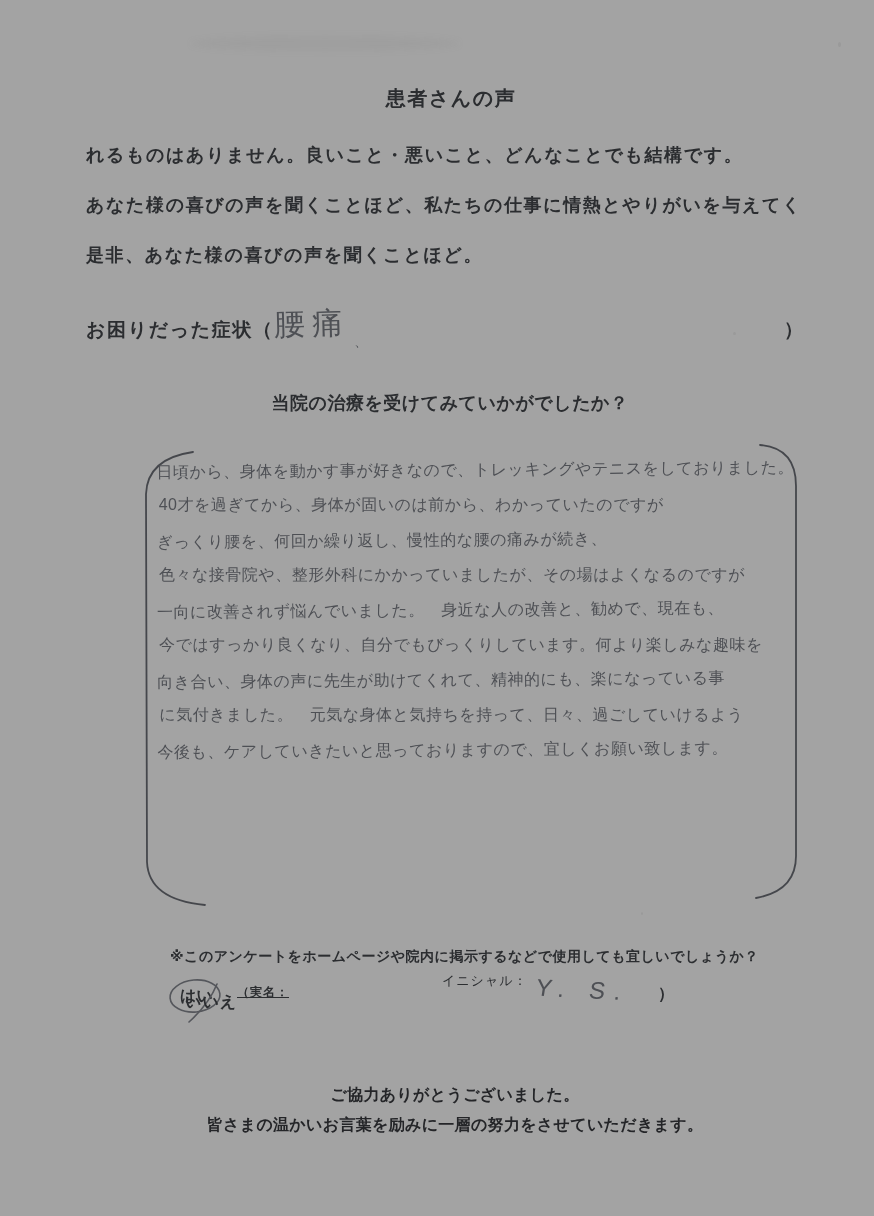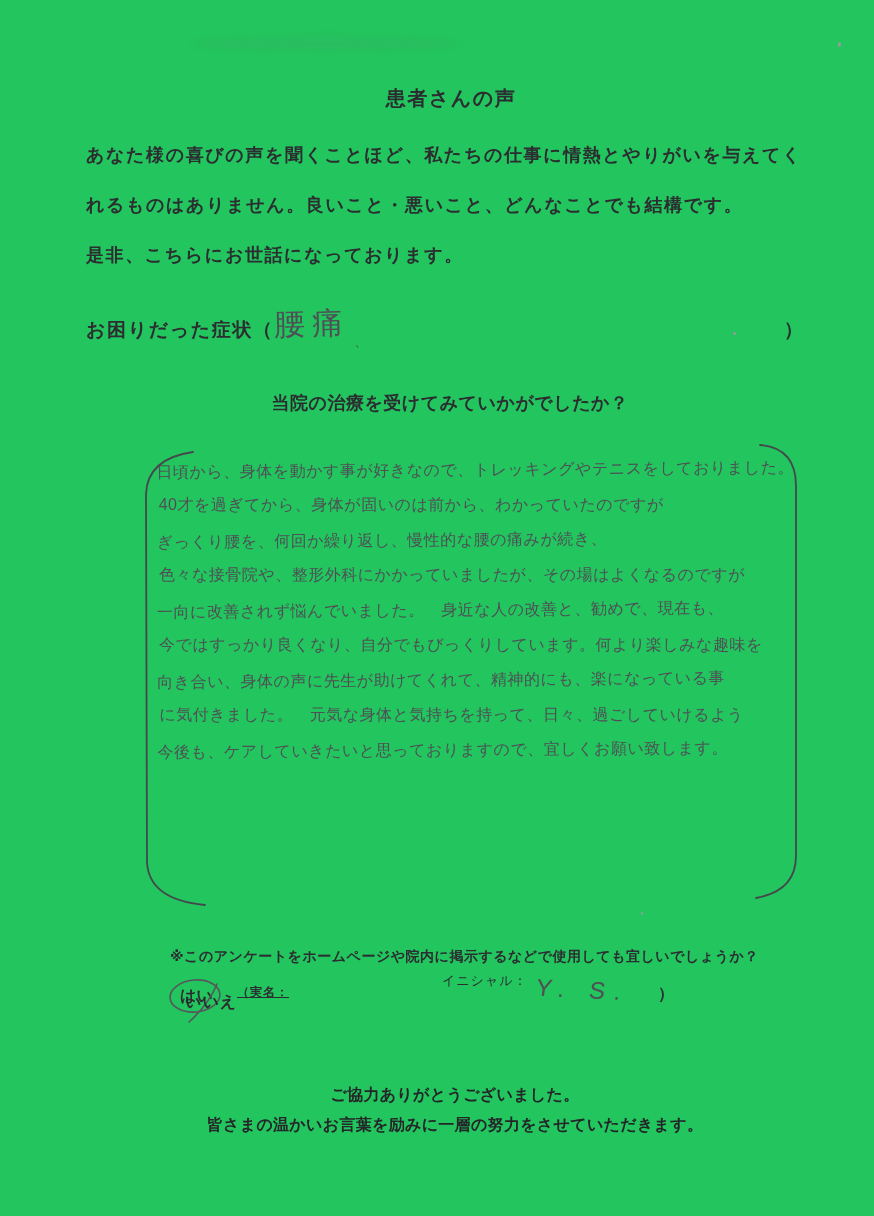--- a/index.html
+++ b/index.html
@@ -1,20 +1,20 @@
 <!DOCTYPE html>
 <html lang="ja"><head>
 <meta charset="utf-8">
 <style>
   html,body{margin:0;padding:0;background:#e8e8e8;}
   .page{
     position:relative;
     width:874px;height:1216px;
     margin:0 auto;
-    background:#22c55e;
+    background:#a3a3a3;
     overflow:hidden;
     font-family:"Liberation Sans","DejaVu Sans",sans-serif;
     color:#2b2d30;
   }
   
   .print{color:#2b2d30;font-weight:600;}
   .title{
     position:absolute;top:85px;left:0;width:100%;
     text-align:center;transform:translateX(14px);
     font-size:20px;font-weight:700;letter-spacing:1.5px;margin:0;
@@ -98,23 +98,23 @@
 <div class="page">
 
   <div class="smudge"></div>
   <div class="speck speck-1"></div>
   <div class="speck speck-2"></div>
   <div class="speck speck-3"></div>
 
   <h1 class="title print">患者さんの声</h1>
 
   <div class="intro">
+    <div class="intro-line">れるものはありません。良いこと・悪いこと、どんなことでも結構です。</div>
     <div class="intro-line">あなた様の喜びの声を聞くことほど、私たちの仕事に情熱とやりがいを与えてく</div>
-    <div class="intro-line">れるものはありません。良いこと・悪いこと、どんなことでも結構です。</div>
-    <div class="intro-line">是非、こちらにお世話になっております。</div>
+    <div class="intro-line">是非、あなた様の喜びの声を聞くことほど。</div>
   </div>
 
   <div class="symptom-row">
     <span class="print">お困りだった症状（</span>
     <span class="symptom-value hand">腰痛</span>
     <span class="symptom-mark hand">、</span>
     <span class="symptom-close print">）</span>
   </div>
 
   <h2 class="heading2 print">当院の治療を受けてみていかがでしたか？</h2>

